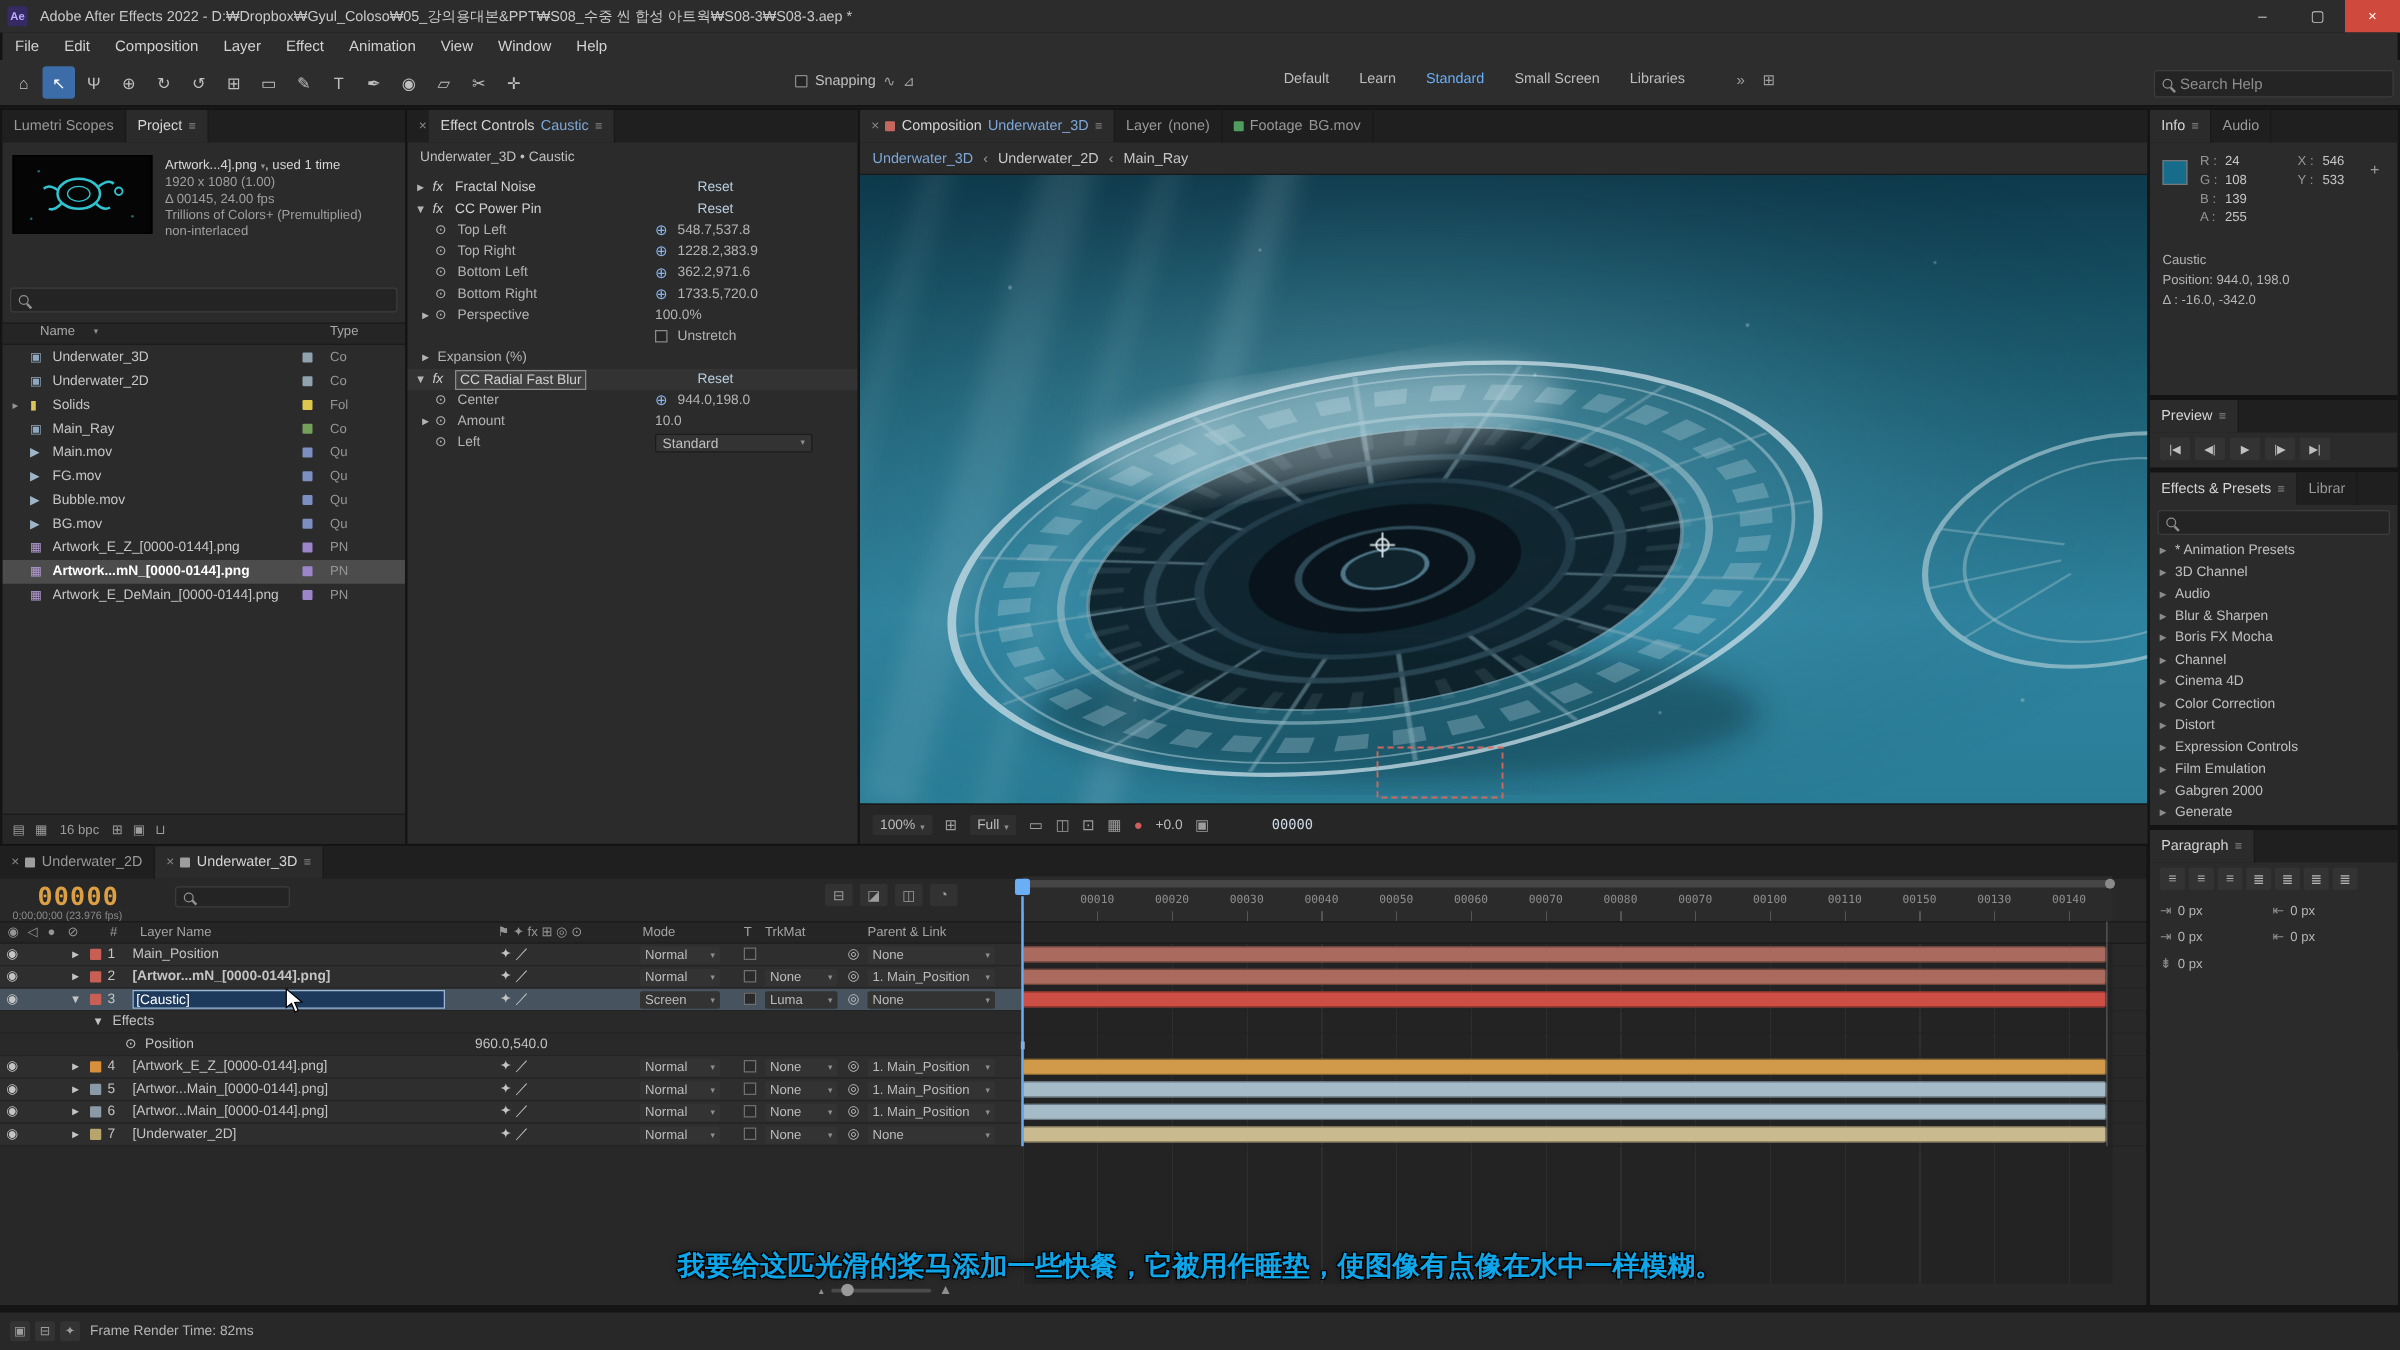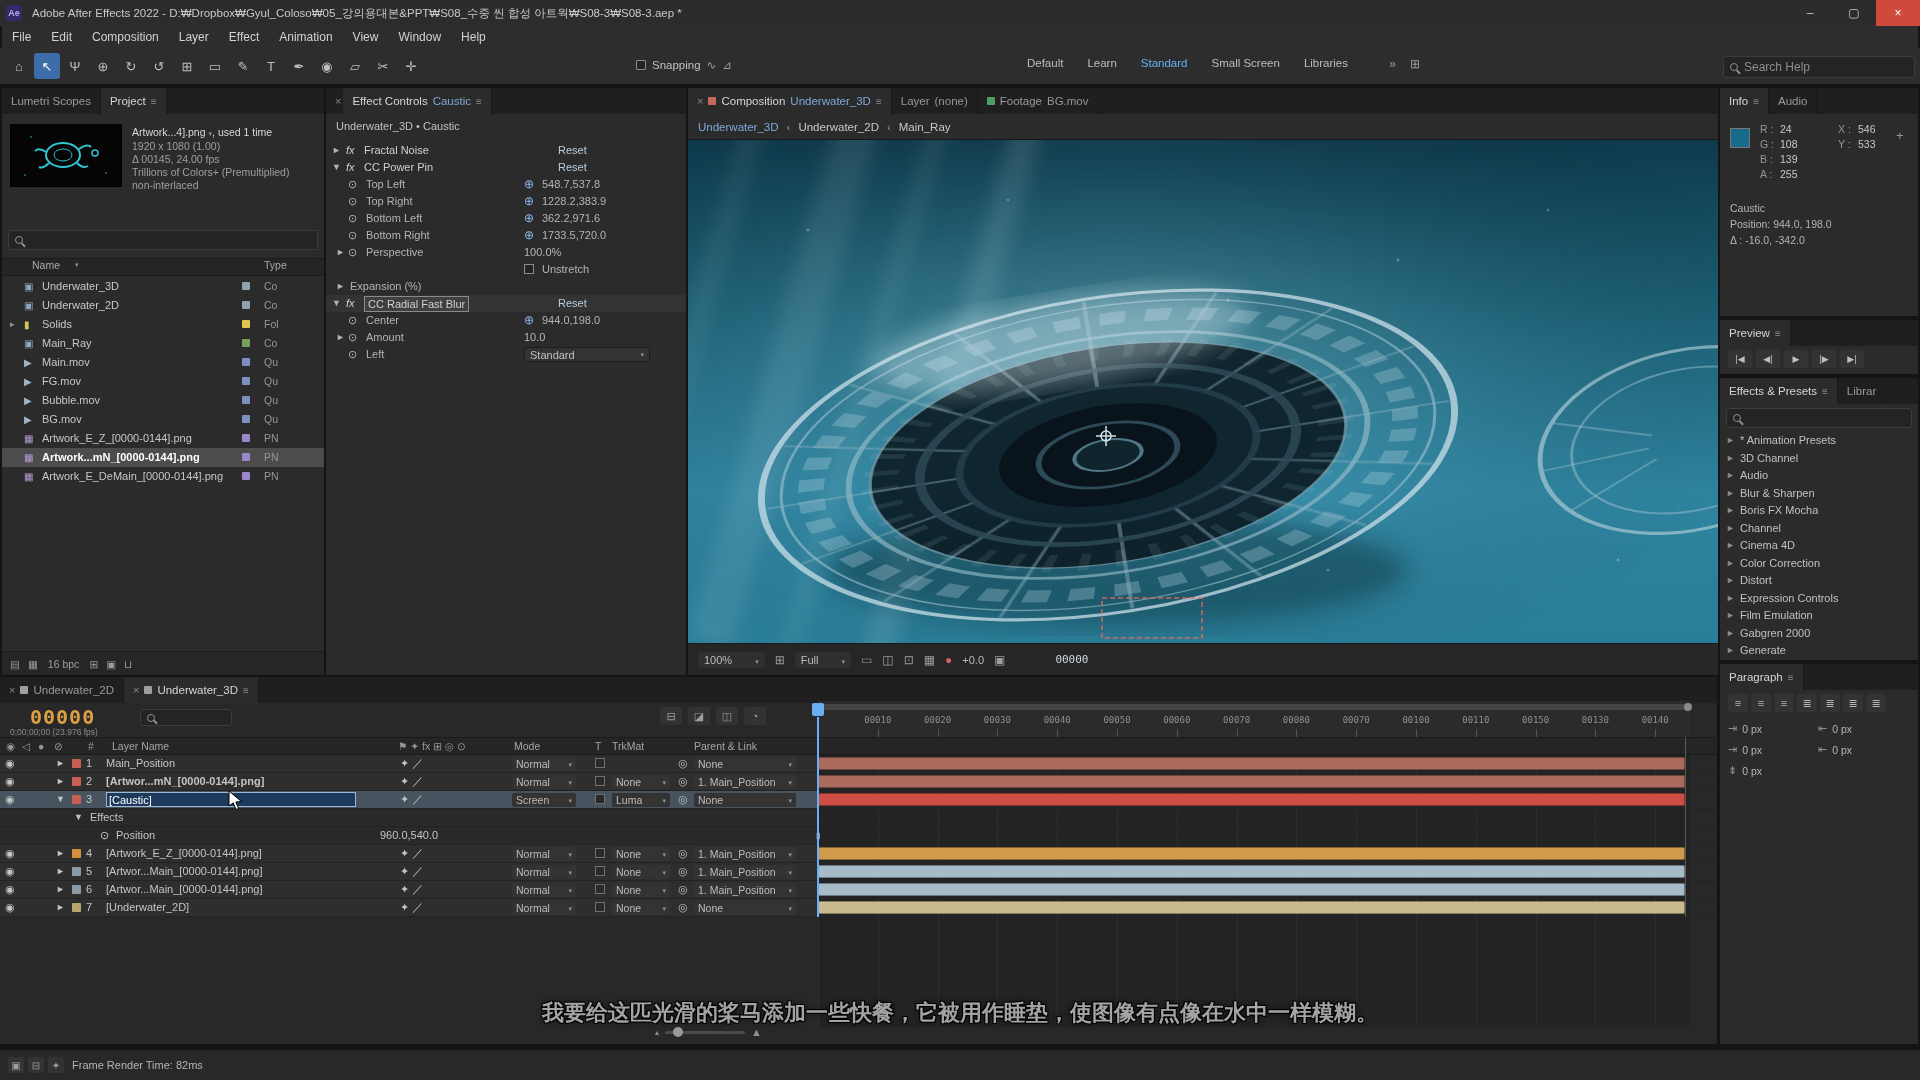--- a/index.html
+++ b/index.html
@@ -68,21 +68,21 @@
   .ec-name.boxed{border:1px solid #8a8a8a;background:#3f3f3f;padding:0 3px;line-height:14px;top:1px}
   .ec-reset{color:#b9cede}
   .ec-cross{color:#8ab4e8;font-size:12px}
   .ec-dd{border:1px solid #1c1c1c;background:#333;border-radius:2px;width:126px;height:15px;line-height:14px;top:1px;padding:0 5px;display:flex;justify-content:space-between;align-items:center;color:#c0c0c0}
   .ec-check{width:10px;height:10px;border:1px solid #8a8a8a;background:#242424;top:3px}
   
   #comp-panel{left:688px;top:88px;width:1030px;height:587px;background:#1d1d1d}
   #comp-crumbbar{position:absolute;left:0;top:26px;width:1030px;height:26px;background:#2b2b2b;border-bottom:1px solid #191919;display:flex;align-items:center;padding:0 10px;gap:8px;font-size:11.5px}
   #viewport{position:absolute;left:0;top:52px;width:1030px;height:503px;background:#000}
   #comp-controls{position:absolute;left:0;bottom:0;width:1030px;height:32px;background:#262626;border-top:1px solid #191919;display:flex;align-items:center;gap:10px;padding:0 10px;font-size:11px;color:#bcbcbc}
-  .cc-dd{display:flex;align-items:flex-end;gap:20px;padding:2px 6px;background:#2f2f2f;border-radius:2px}
+  .cc-dd{display:flex;align-items:flex-end;gap:1px;padding:2px 6px;background:#2f2f2f;border-radius:2px}
   .cc-icon{color:#9d9d9d;font-size:12px}
   
   #info-panel{left:1720px;top:88px;width:198px;height:228px}
   #info-swatch{position:absolute;left:10px;top:40px;width:20px;height:20px;border:1px solid #777}
   #info-rgba{position:absolute;left:40px;top:34px;font-size:10.5px;line-height:15px}
   #info-xy{position:absolute;left:118px;top:34px;font-size:10.5px;line-height:15px}
   #info-cross{position:absolute;left:176px;top:40px;color:#9a9a9a;font-size:13px}
   #info-target{position:absolute;left:10px;top:112px;font-size:10.5px;line-height:16px;color:#b5b5b5}
   .ilabel{color:#969696;display:inline-block;width:20px}
   #preview-panel{left:1720px;top:320px;width:198px;height:54px}
@@ -127,21 +127,21 @@
   .ttog{width:10px;height:10px;top:3px;border:1px solid #6f6f6f;background:#2a2a2a}
   .tbar{position:absolute;height:13px;top:2px;border-radius:2px;box-shadow:inset 0 0 0 1px rgba(0,0,0,0.35)}
   .lname.editing{border:1px solid #9db8d4;background:#1d3a5c;color:#fff;height:15px;line-height:14px;top:1px;padding:0 2px}
   #playhead-line{position:absolute;left:817px;top:40px;width:2px;height:200px;background:#6aaef5;z-index:4}
   #playhead-head{position:absolute;left:812px;top:26px;width:12px;height:13px;background:#6aaef5;border-radius:2px;z-index:4}
   #comp-end-mark{position:absolute;left:1685px;top:60px;width:1px;height:180px;background:rgba(255,255,255,0.25)}
   #tl-zoom{position:absolute;left:655px;top:349px;display:flex;align-items:center;gap:6px;color:#8f8f8f}
   #tl-zoom .track{width:80px;height:3px;background:#4a4a4a;border-radius:2px;position:relative}
   #tl-zoom .zknob{position:absolute;left:8px;top:-4px;width:10px;height:10px;border-radius:50%;background:#9a9a9a}
   
-  #subtitle{position:absolute;left:0;top:998px;width:1920px;text-align:center;font-size:22px;font-weight:bold;color:#a3a3a3;z-index:9;
+  #subtitle{position:absolute;left:0;top:998px;width:1920px;text-align:center;font-size:22px;font-weight:bold;color:#0ea5e9;z-index:9;
     text-shadow:-1px -1px 0 #000,1px -1px 0 #000,-1px 1px 0 #000,1px 1px 0 #000,0 0 6px rgba(0,0,0,0.8)}
   #statusbar{position:absolute;left:0;top:1048px;width:1920px;height:32px;background:#282828;border-top:2px solid #141414;display:flex;align-items:center;gap:8px;padding:0 8px;font-size:11px;color:#b5b5b5}
   .st-ico{width:16px;height:16px;background:#333;border-radius:2px;display:flex;align-items:center;justify-content:center;color:#9d9d9d;font-size:10px}
   #mouse-cursor{position:absolute;left:228px;top:790px;z-index:10}
 </style>
 </head>
 <body>
 
 <div id="app">
 

